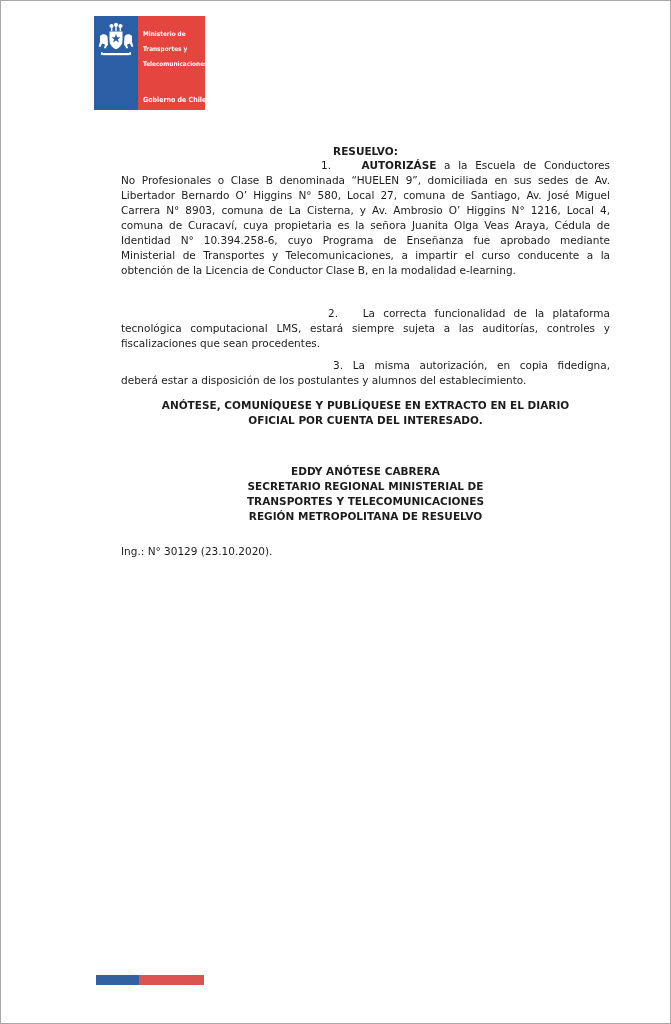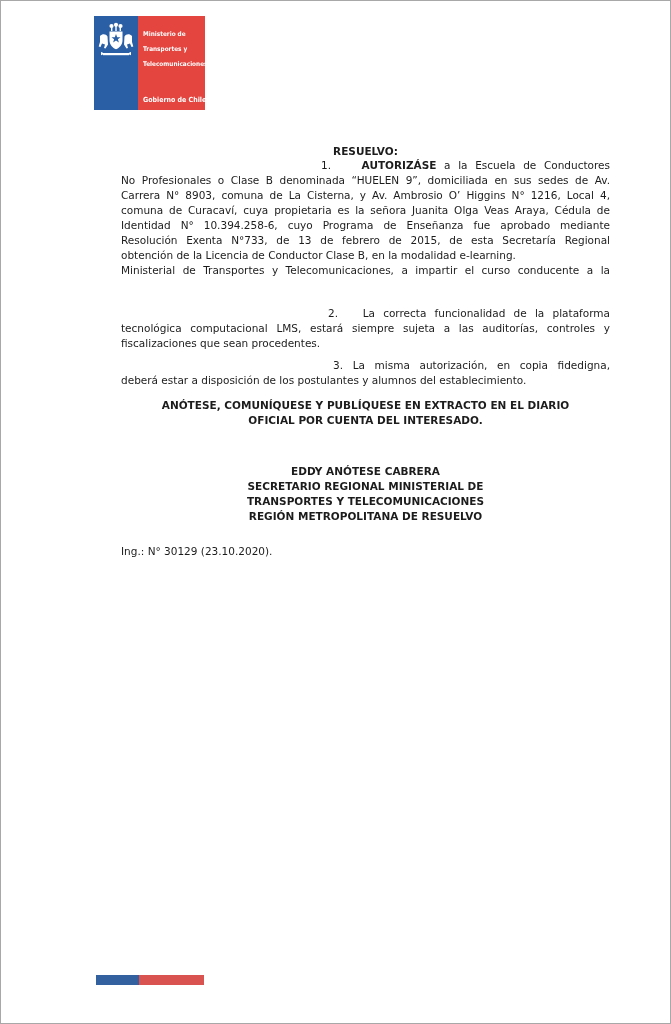--- a/index.html
+++ b/index.html
@@ -126,26 +126,26 @@
         </div>
       <div class="gov-name">Gobierno de Chile</div>
     </div>
   </div>
 
   <div class="col heading" style="top:143px;">RESUELVO:</div>
 
   <div class="col" style="top:157px;">
       <div class="tline just" style="text-indent: 200px;">1.&nbsp;&nbsp;&nbsp; <b>AUTORIZÁSE</b> a la Escuela de Conductores</div>
       <div class="tline just">No Profesionales o Clase B denominada “HUELEN 9”, domiciliada en sus sedes de Av.</div>
+      <div class="tline just">Libertador Bernardo O’ Higgins N° 580, Local 27, comuna de Santiago, Av. José Miguel</div>
       <div class="tline just">Carrera N° 8903, comuna de La Cisterna, y Av. Ambrosio O’ Higgins N° 1216, Local 4,</div>
       <div class="tline just">comuna de Curacaví, cuya propietaria es la señora Juanita Olga Veas Araya, Cédula de</div>
       <div class="tline just">Identidad N° 10.394.258-6, cuyo Programa de Enseñanza fue aprobado mediante</div>
-      <div class="tline just">Resolución Exenta N°733, de 13 de febrero de 2015, de esta Secretaría Regional</div>
+      <div class="tline just">Ministerial de Transportes y Telecomunicaciones, a impartir el curso conducente a la</div>
       <div class="tline">obtención de la Licencia de Conductor Clase B, en la modalidad e-learning.</div>
-      <div class="tline just">Ministerial de Transportes y Telecomunicaciones, a impartir el curso conducente a la</div>
     </div>
 
   <div class="col" style="top:305px;">
       <div class="tline just" style="text-indent: 207px;">2.&nbsp;&nbsp; La correcta funcionalidad de la plataforma</div>
       <div class="tline just">tecnológica computacional LMS, estará siempre sujeta a las auditorías, controles y</div>
       <div class="tline">fiscalizaciones que sean procedentes.</div>
     </div>
 
   <div class="col" style="top:357px;">
       <div class="tline just" style="text-indent: 212px;">3. La misma autorización, en copia fidedigna,</div>

